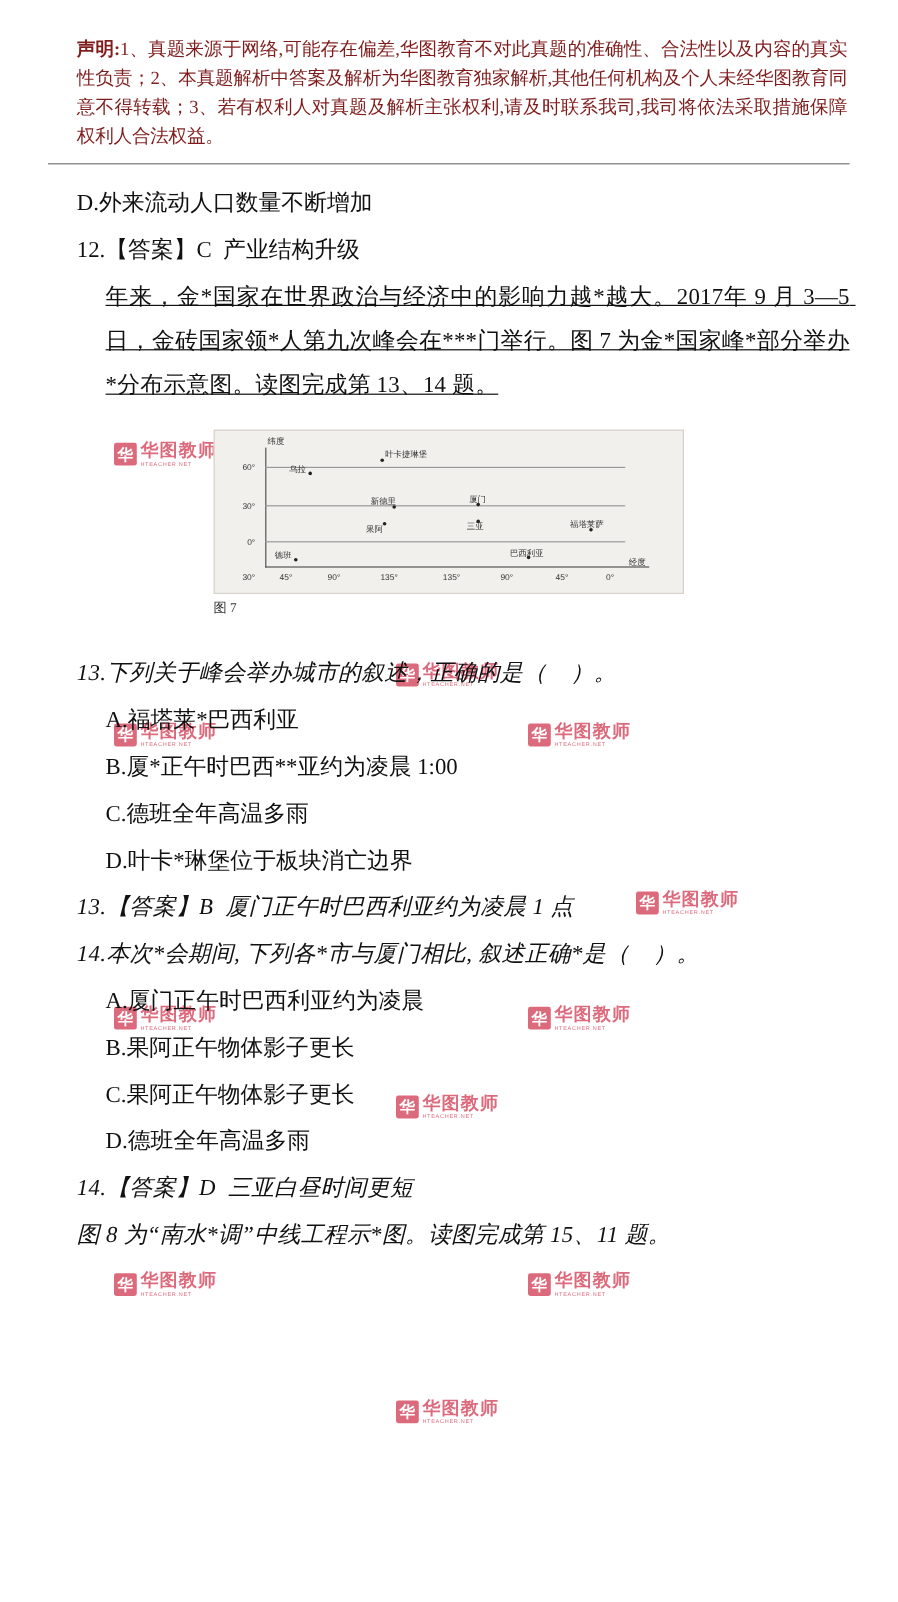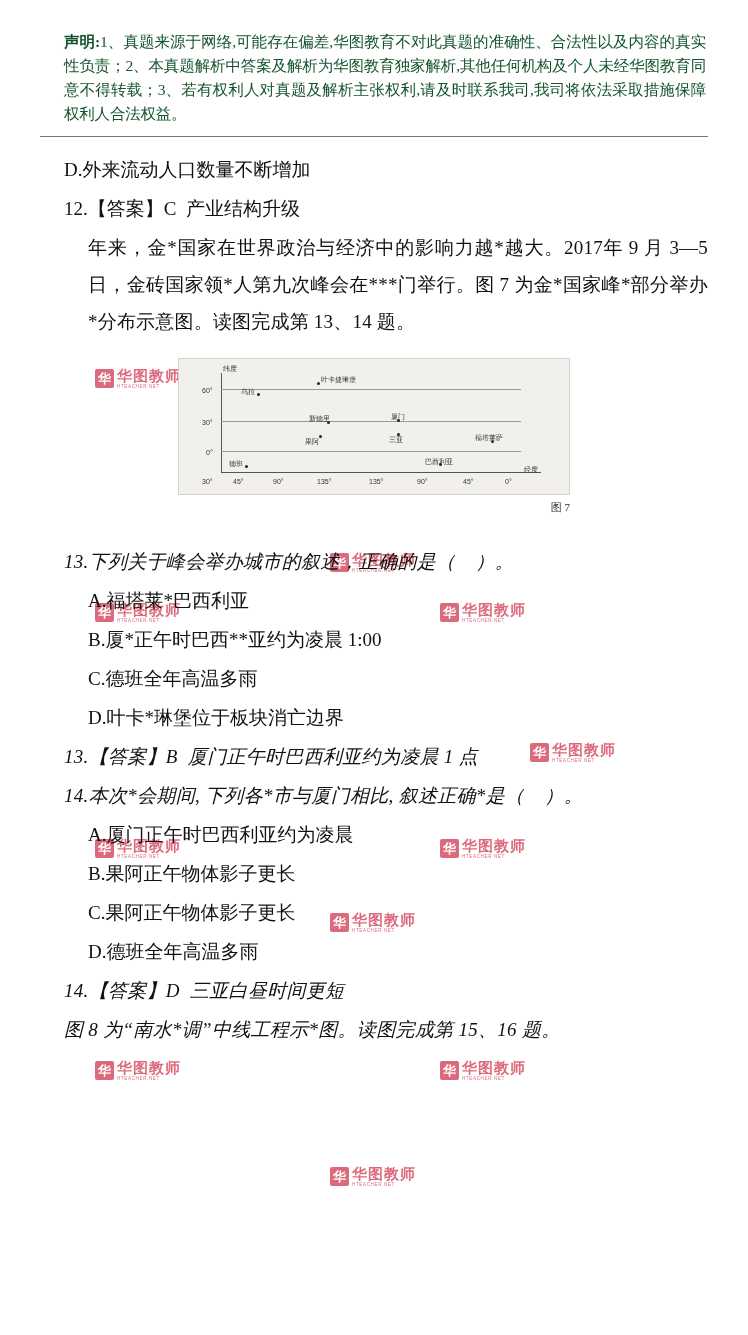--- a/index.html
+++ b/index.html
@@ -17,21 +17,21 @@
   }
   .page {
     position: relative;
     width: 748px;
     height: 1335px;
     box-sizing: border-box;
     padding: 30px 40px 0 40px;
   }
   
   .disclaimer {
-    color: #14532d;
+    color: #7f1d1d;
     font-size: 15.5px;
     line-height: 1.55;
     text-align: justify;
     padding: 0 2px 0 24px;
     letter-spacing: -0.2px;
   }
   .disclaimer .lead {
     font-weight: bold;
   }
   .rule {
@@ -56,20 +56,21 @@
   }
   .indent2 {
     padding-left: 48px;
     text-align: justify;
   }
   .para {
     padding-left: 48px;
     text-indent: 0;
     text-align: justify;
     letter-spacing: 0.2px;
+    text-decoration: underline;
   }
   .q {
     padding-left: 24px;
     letter-spacing: 0.3px;
     font-style: italic;
   }
   
   .figure-wrap {
     margin: 18px 0 24px 0;
     display: flex;
@@ -79,21 +80,21 @@
   }
   .figure {
     width: 390px;
     height: 135px;
     background: #f2f0ec;
     border: 1px solid #d6d2cb;
     position: relative;
     overflow: hidden;
   }
   .fig-caption {
-    text-align: right;
+    text-align: left;
     font-size: 11px;
     color: #333;
     margin-top: 2px;
   }
   .axis-line {
     position: absolute;
     background: #555;
   }
   .grid-line {
     position: absolute;
@@ -235,21 +236,21 @@
     <p class="indent2">B.厦*正午时巴西**亚约为凌晨 1:00</p>
     <p class="indent2">C.德班全年高温多雨</p>
     <p class="indent2">D.叶卡*琳堡位于板块消亡边界</p>
     <p class="q">13.【答案】B  厦门正午时巴西利亚约为凌晨 1 点</p>
     <p class="q">14.本次*会期间, 下列各*市与厦门相比, 叙述正确*是（    ）。</p>
     <p class="indent2">A.厦门正午时巴西利亚约为凌晨</p>
     <p class="indent2">B.果阿正午物体影子更长</p>
     <p class="indent2">C.果阿正午物体影子更长</p>
     <p class="indent2">D.德班全年高温多雨</p>
     <p class="q">14.【答案】D  三亚白昼时间更短</p>
-    <p class="q">图 8 为“南水*调”中线工程示*图。读图完成第 15、16 题。</p>
+    <p class="q">图 8 为“南水*调”中线工程示*图。读图完成第 15、11 题。</p>
   </div>
 
   <div class="wm" style="left:95px; top:368px;">
     <div class="mark">华</div>
     <div class="txt">
         <div class="t1">华图教师</div>
         <div class="t2">HTEACHER.NET</div>
       </div>
   </div>
   <div class="wm" style="left:440px; top:368px;">

